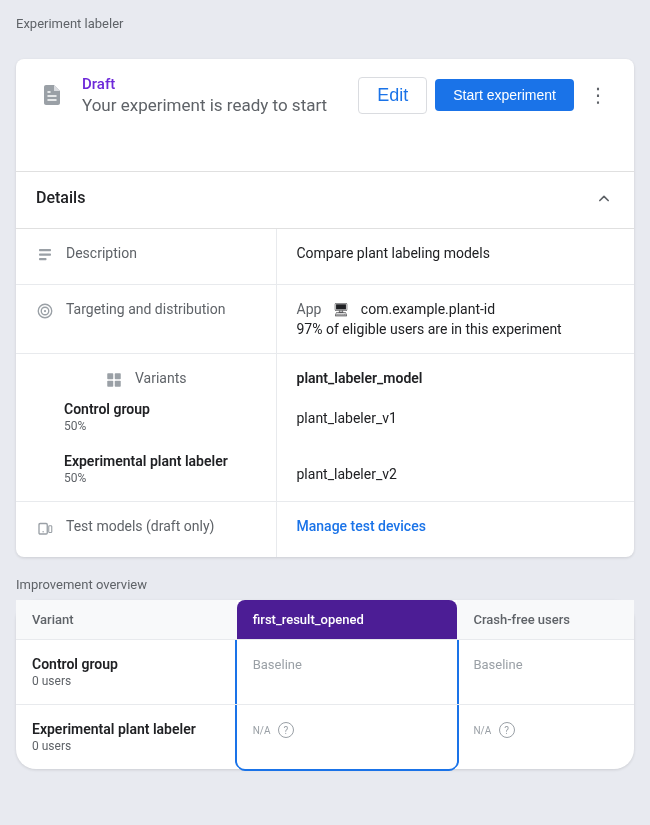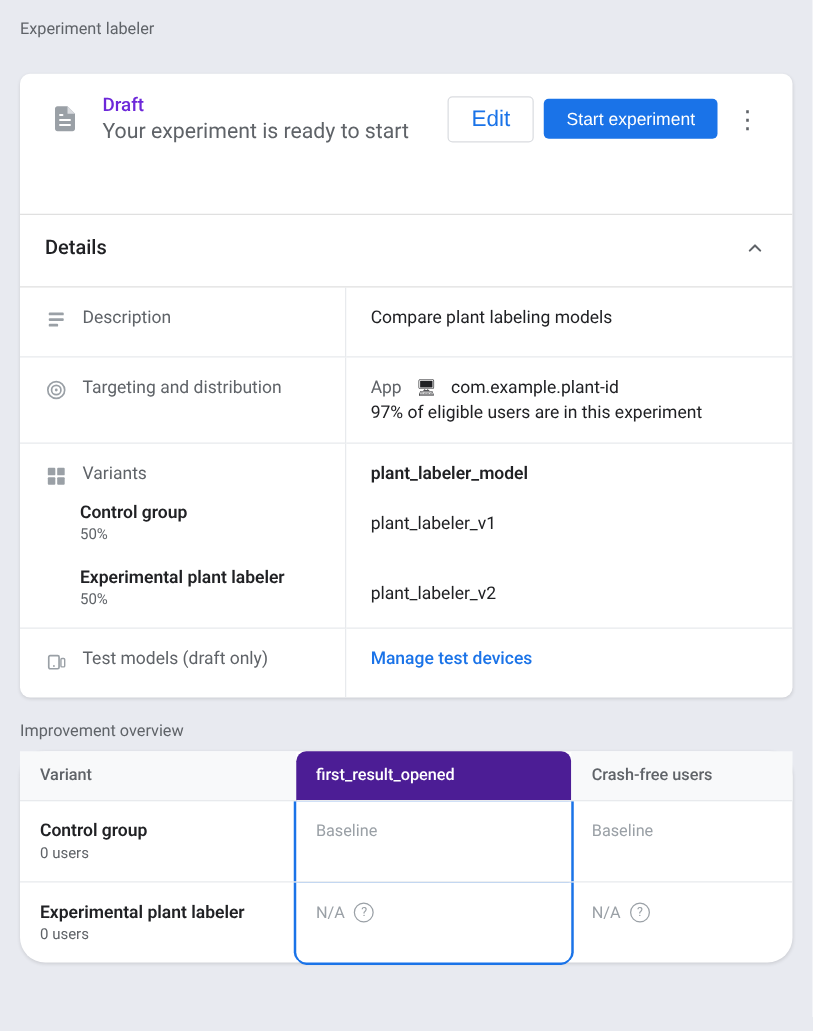--- a/index.html
+++ b/index.html
@@ -235,21 +235,21 @@
       font-size: 12px;
       color: #5f6368;
       margin-top: 2px;
     }
     .baseline-text {
       color: #9aa0a6;
       font-size: 13px;
     }
     .na-text {
       color: #9aa0a6;
-      font-size: 13px;
+      font-size: 10px;
     }
     .help-icon {
       display: inline-flex;
       align-items: center;
       justify-content: center;
       width: 16px;
       height: 16px;
       border-radius: 50%;
       border: 1.5px solid #9aa0a6;
       color: #9aa0a6;
@@ -346,21 +346,21 @@
               &nbsp;
               <span>com.example.plant-id</span>
             </div>
             <div>97% of eligible users are in this experiment</div>
           </div>
         </td>
       </tr>
 
       <tr>
         <td>
-          <div class="row-label-with-icon" style="margin-bottom:8px;">
+          <div class="row-label-with-icon" style="margin-bottom:8px;justify-content:center;">
             <span class="row-icon">
               <svg width="18" height="18" viewBox="0 0 24 24" fill="none">
                 <rect x="3" y="3" width="8" height="8" rx="1" fill="#9aa0a6"></rect>
                 <rect x="13" y="3" width="8" height="8" rx="1" fill="#9aa0a6"></rect>
                 <rect x="3" y="13" width="8" height="8" rx="1" fill="#9aa0a6"></rect>
                 <rect x="13" y="13" width="8" height="8" rx="1" fill="#9aa0a6"></rect>
               </svg>
             </span>
             <span>Variants</span>
           </div>

